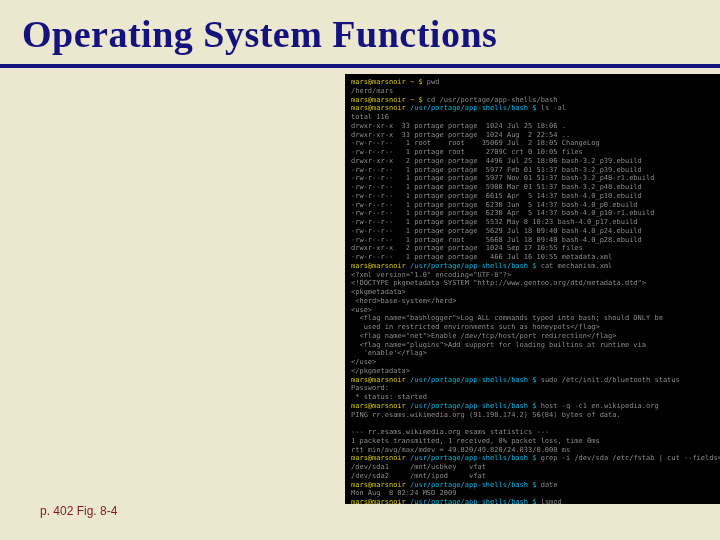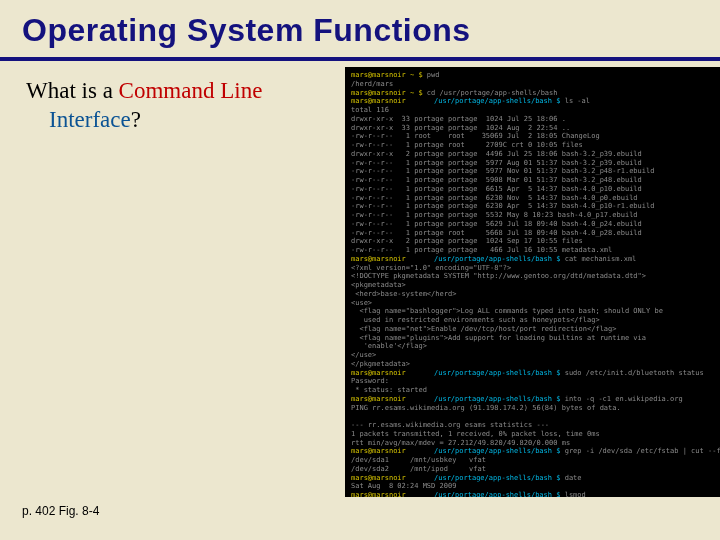--- a/index.html
+++ b/index.html
@@ -5,22 +5,22 @@
   * { margin: 0; padding: 0; box-sizing: border-box; }
   body {
     width: 720px;
     height: 540px;
     background: #ece7cf;
     font-family: Georgia, "Times New Roman", serif;
     position: relative;
     overflow: hidden;
   }
   .title {
-    font-family: Liberation Sans, sans-serif;
-    font-size: 32px;
+    font-family: Liberation Serif, serif;
+    font-size: 38px;
     font-weight: bold;
     color: #14127e;
     padding: 12px 16px 8px 22px;
     letter-spacing: 0.5px;
   }
   .title-divider {
     height: 4px;
     background: #14127e;
     margin-bottom: 6px;
   }
@@ -59,59 +59,55 @@
     background: #000;
     color: #8a8a8a;
     font-family: "DejaVu Sans Mono", Menlo, Consolas, monospace;
     font-size: 7px;
     line-height: 1.25;
     padding: 4px 6px 4px 6px;
     white-space: pre;
     overflow: hidden;
   }
   .right-col .p { color: #d6c400; }   
-  .right-col .h { color: #00b8e6; margin-left: 24px; }
+  .right-col .h { color: #00b8e6; }
   .footer {
     position: absolute;
-    left: 22px;
+    left: 40px;
     bottom: 22px;
     font-family: Arial, sans-serif;
     font-size: 12px;
-    color: #000000;
+    color: #7f1d1d;
   }
 </style>
 </head>
 <body>
 
 <div class="title">Operating System Functions</div>
 <div class="title-divider"></div>
 
 <div class="content-row">
   <div class="left-col">
-    <div class="heading">
-      <span>What is a </span><span class="red">Command Line</span><br>
-      &nbsp;&nbsp;&nbsp;&nbsp;<span class="blue">Interface</span><span>?</span>
-    </div>
   </div>
 
   <div class="right-col"><span class="p">mars@marsnoir ~ $</span><span> pwd</span>
 <span>/herd/mars</span>
 <span class="p">mars@marsnoir ~ $</span><span> cd /usr/portage/app-shells/bash</span>
 <span class="p">mars@marsnoir</span><span class="h"> /usr/portage/app-shells/bash $</span><span> ls -al</span>
 <span>total 116</span>
 <span>drwxr-xr-x  33 portage portage  1024 Jul 25 18:06 .</span>
 <span>drwxr-xr-x  33 portage portage  1024 Aug  2 22:54 ..</span>
 <span>-rw-r--r--   1 root    root    35069 Jul  2 18:05 ChangeLog</span>
 <span>-rw-r--r--   1 portage root     2709C crt 0 10:05 files</span>
 <span>drwxr-xr-x   2 portage portage  4496 Jul 25 18:06 bash-3.2_p39.ebuild</span>
-<span>-rw-r--r--   1 portage portage  5977 Aug 01 51:37 bash-3.2_p39.ebuild</span>
+<span>-rw-r--r--   1 portage portage  5977 Feb 01 51:37 bash-3.2_p39.ebuild</span>
 <span>-rw-r--r--   1 portage portage  5977 Nov 01 51:37 bash-3.2_p48-r1.ebuild</span>
 <span>-rw-r--r--   1 portage portage  5908 Mar 01 51:37 bash-3.2_p48.ebuild</span>
 <span>-rw-r--r--   1 portage portage  6615 Apr  5 14:37 bash-4.0_p10.ebuild</span>
-<span>-rw-r--r--   1 portage portage  6230 Nov  5 14:37 bash-4.0_p0.ebuild</span>
+<span>-rw-r--r--   1 portage portage  6230 Jun  5 14:37 bash-4.0_p0.ebuild</span>
 <span>-rw-r--r--   1 portage portage  6230 Apr  5 14:37 bash-4.0_p10-r1.ebuild</span>
 <span>-rw-r--r--   1 portage portage  5532 May 8 10:23 bash-4.0_p17.ebuild</span>
 <span>-rw-r--r--   1 portage portage  5629 Jul 18 09:40 bash-4.0_p24.ebuild</span>
 <span>-rw-r--r--   1 portage root     5668 Jul 18 09:40 bash-4.0_p28.ebuild</span>
 <span>drwxr-xr-x   2 portage portage  1024 Sep 17 10:55 files</span>
 <span>-rw-r--r--   1 portage portage   466 Jul 16 10:55 metadata.xml</span>
 <span class="p">mars@marsnoir</span><span class="h"> /usr/portage/app-shells/bash $</span><span> cat mechanism.xml</span>
 <span>&lt;?xml version="1.0" encoding="UTF-8"?&gt;</span>
 <span>&lt;!DOCTYPE pkgmetadata SYSTEM "http://www.gentoo.org/dtd/metadata.dtd"&gt;</span>
 <span>&lt;pkgmetadata&gt;</span>
@@ -120,31 +116,31 @@
 <span>  &lt;flag name="bashlogger"&gt;Log ALL commands typed into bash; should ONLY be</span>
 <span>   used in restricted environments such as honeypots&lt;/flag&gt;</span>
 <span>  &lt;flag name="net"&gt;Enable /dev/tcp/host/port redirection&lt;/flag&gt;</span>
 <span>  &lt;flag name="plugins"&gt;Add support for loading builtins at runtime via</span>
 <span>   'enable'&lt;/flag&gt;</span>
 <span>&lt;/use&gt;</span>
 <span>&lt;/pkgmetadata&gt;</span>
 <span class="p">mars@marsnoir</span><span class="h"> /usr/portage/app-shells/bash $</span><span> sudo /etc/init.d/bluetooth status</span>
 <span>Password:</span>
 <span> * status: started</span>
-<span class="p">mars@marsnoir</span><span class="h"> /usr/portage/app-shells/bash $</span><span> into -q -c1 en.wikipedia.org</span>
+<span class="p">mars@marsnoir</span><span class="h"> /usr/portage/app-shells/bash $</span><span> host -q -c1 en.wikipedia.org</span>
 <span>PING rr.esams.wikimedia.org (91.198.174.2) 56(84) bytes of data.</span>
 <span></span>
 <span>--- rr.esams.wikimedia.org esams statistics ---</span>
 <span>1 packets transmitted, 1 received, 0% packet loss, time 0ms</span>
-<span>rtt min/avg/max/mdev = 27.212/49.820/49.820/0.000 ms</span>
+<span>rtt min/avg/max/mdev = 49.820/49.820/24.033/0.000 ms</span>
 <span class="p">mars@marsnoir</span><span class="h"> /usr/portage/app-shells/bash $</span><span> grep -i /dev/sda /etc/fstab | cut --fields=-3</span>
 <span>/dev/sda1     /mnt/usbkey   vfat</span>
 <span>/dev/sda2     /mnt/ipod     vfat</span>
 <span class="p">mars@marsnoir</span><span class="h"> /usr/portage/app-shells/bash $</span><span> date</span>
-<span>Sat Aug  8 02:24 MSD 2009</span>
+<span>Mon Aug  8 02:24 MSD 2009</span>
 <span class="p">mars@marsnoir</span><span class="h"> /usr/portage/app-shells/bash $</span><span> lsmod</span>
 
 
 
 
 
 
 
 
 

